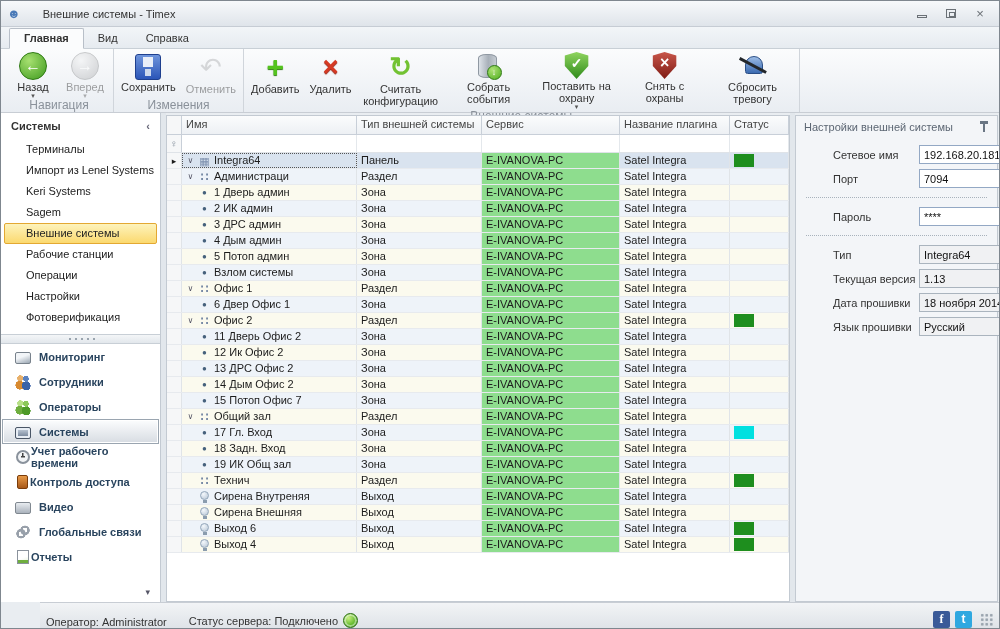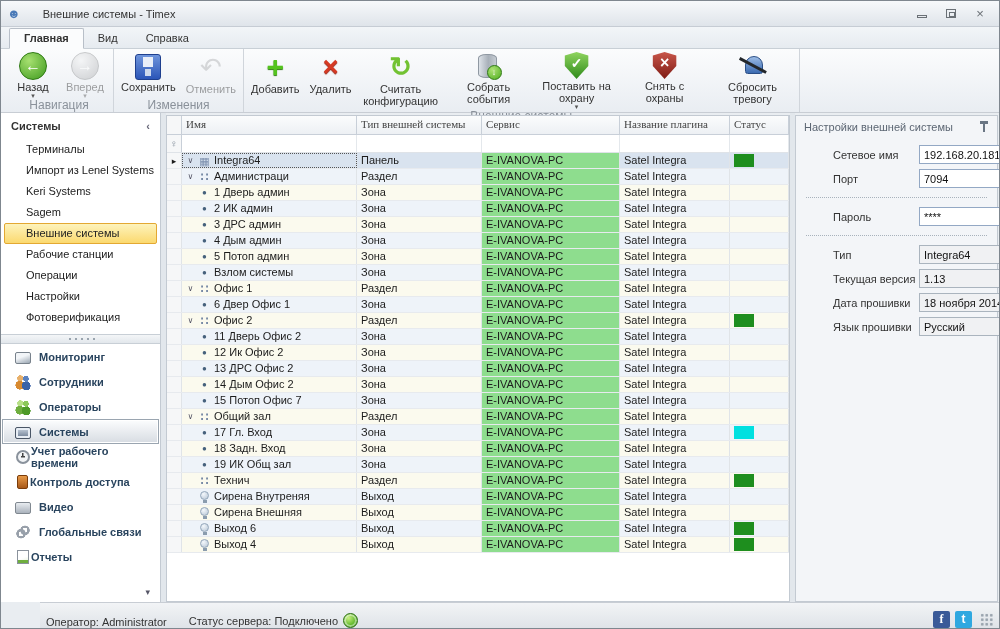--- a/index.html
+++ b/index.html
@@ -75,21 +75,21 @@
 .nic-time{width:14px;height:14px;margin:1px 1px;border:2px solid #8a929c;border-radius:50%;background:linear-gradient(#444,#444) 50% 28%/1.5px 4px no-repeat,linear-gradient(#444,#444) 58% 48%/4px 1.5px no-repeat,#f2f4f6;}
 .nic-access{width:11px;height:14px;margin:1px 2px;background:linear-gradient(#e89a48,#a85818);border:1px solid #7a3c0a;border-radius:2px;}
 .nic-video{height:12px;margin-top:2px;background:linear-gradient(#e8ecf0,#aab2bc);border:1px solid #808890;border-radius:2px;}
 .nic-links{background:radial-gradient(circle at 34% 50%,transparent 0 2.5px,#98a0aa 2.5px 4.5px,transparent 5px),radial-gradient(circle at 66% 50%,transparent 0 2.5px,#98a0aa 2.5px 4.5px,transparent 5px);transform:rotate(-40deg);}
 .nic-reports{width:12px;height:14px;margin:1px 2px;background:linear-gradient(160deg,#ffffff 55%,#e2f0d4);border:1px solid #8a929c;box-shadow:inset 0 -3px 0 #6fae3f;}
 
 
 .grid{flex:1;background:#fff;border:1px solid #c3cad2;margin-top:2px;display:flex;flex-direction:column;overflow:hidden;font-size:11px;}
 .ghead,.gfilter,.grow{display:flex;flex:none;}
 .ghead{height:19px;background:linear-gradient(#fbfcfd,#edf0f4);border-bottom:1px solid #c8cfd8;}
-.hcell{padding:2px 4px;color:#444;border-right:1px solid #c8cfd8;overflow:hidden;white-space:nowrap;font-family:Liberation Serif, serif;}
+.hcell{padding:2px 4px;color:#444;border-right:1px solid #c8cfd8;overflow:hidden;white-space:nowrap;}
 .gfilter{height:18px;border-bottom:1px solid #dfe3e8;background:#fff;}
 .fcell{border-right:1px solid #e4e8ec;}
 .cw-ind{width:15px;flex:none;text-align:center;}
 .cw-name{width:175px;flex:none;}
 .cw-type{width:125px;flex:none;}
 .cw-svc{width:138px;flex:none;}
 .cw-plg{width:110px;flex:none;}
 .cw-st{flex:1;}
 .indcol{background:#f6f7f8;border-right:1px solid #c8cfd8;color:#444;font-size:9px;line-height:16px;}
 .filterpin{color:#7a8694;font-size:10px;line-height:17px;}

